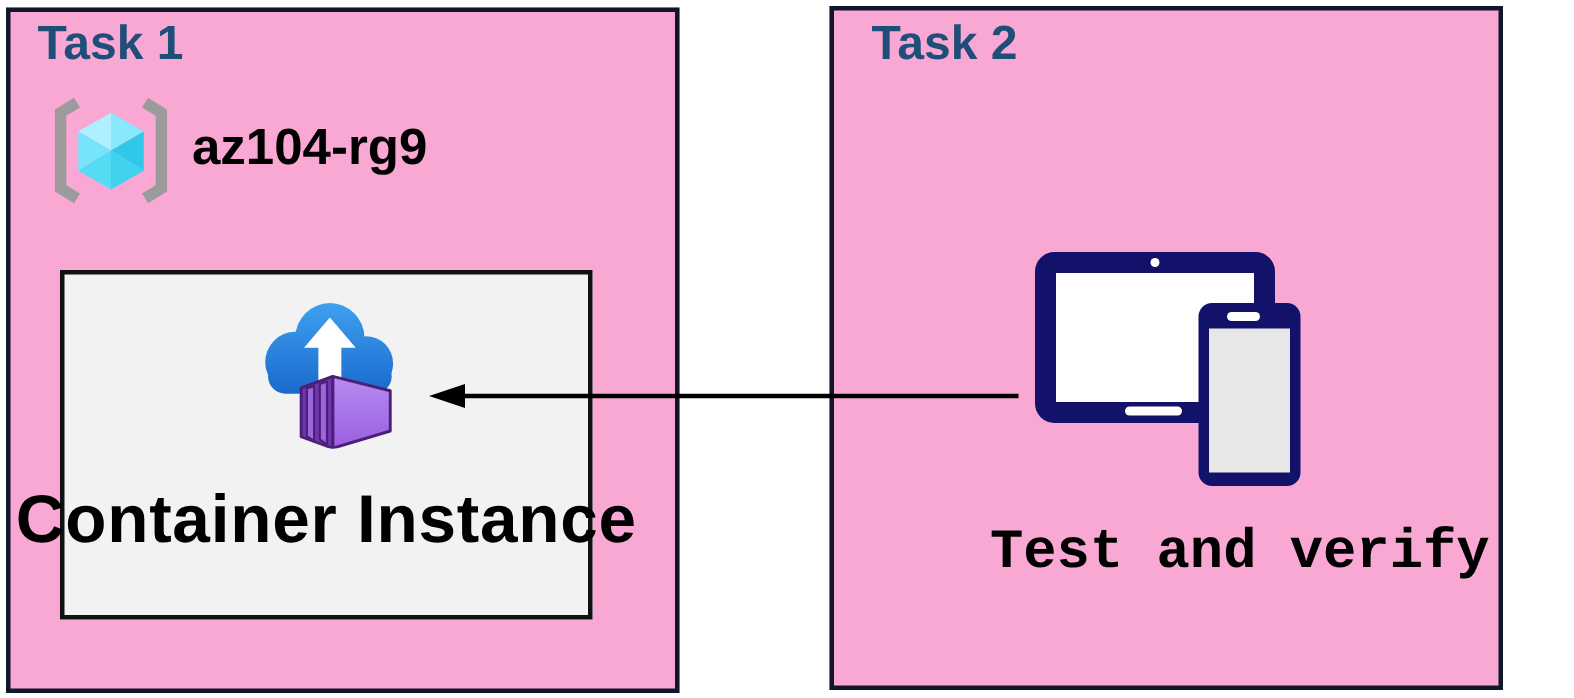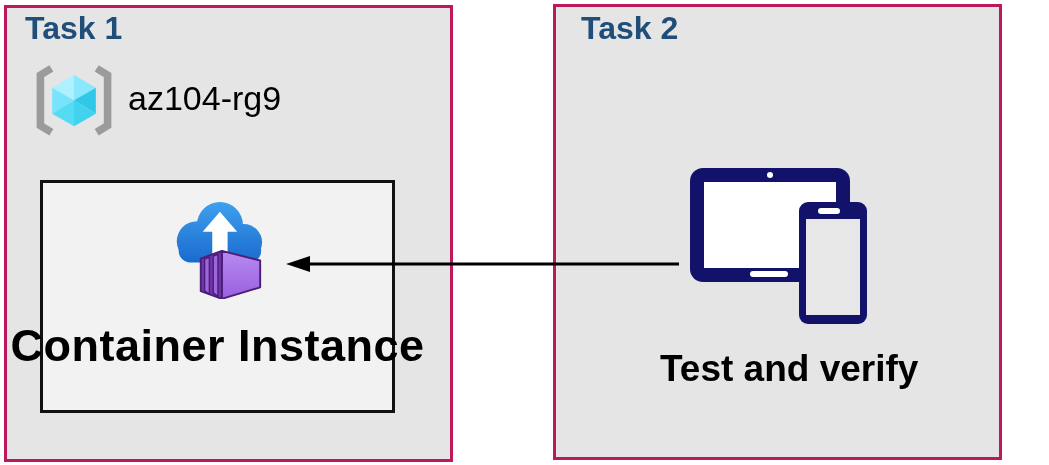--- a/index.html
+++ b/index.html
@@ -6,43 +6,43 @@
   .stage {
     position: relative;
     width: 1049px;
     height: 465px;
     background: #ffffff;
     font-family: "Liberation Sans", sans-serif;
     overflow: hidden;
   }
   .panel {
     position: absolute;
-    border: 3px solid #be185d;
-    background: #e5e5e5;
+    border: 3px solid #0f172a;
+    background: #f9a8d4;
     box-sizing: border-box;
   }
   #task1-panel { left: 4px;   top: 5px; width: 449px; height: 457px; }
   #task2-panel { left: 553px; top: 4px; width: 449px; height: 456px; }
 
   .panel-title {
     position: absolute;
     font-size: 32px;
     font-weight: bold;
     color: #1F4E79;
     white-space: nowrap;
   }
   #task1-panel .panel-title { left: 18px; top: 2px; }
   #task2-panel .panel-title { left: 25px; top: 3px; }
 
   .rg-icon { position: absolute; left: 25px; top: 55px; }
   .rg-name {
     position: absolute;
     left: 121px; top: 71px;
     font-size: 34px;
-    font-weight: normal;
+    font-weight: bold;
     color: #000000;
     white-space: nowrap;
   }
 
   .inner-box {
     position: absolute;
     left: 33px; top: 172px;
     width: 355px; height: 233px;
     background: #F2F2F2;
     border: 3px solid #111111;
@@ -59,25 +59,26 @@
     letter-spacing: 0.5px;
     color: #000000;
     white-space: nowrap;
   }
 
   .devices-icon { position: absolute; left: 132px; top: 155px; }
   .task2-caption {
     position: absolute;
     left: 104px; top: 341px;
     width: 308px;
-    text-align: left;
+    text-align: center;
     font-size: 37px;
     font-weight: bold;
     color: #000000;
     white-space: nowrap;
+    font-family: Liberation Mono, monospace;
   }
 
   .arrow-svg { position: absolute; left: 283px; top: 252px; }
 </style>
 </head>
 <body>
 
 <div class="stage">
 
   <div class="panel" id="task1-panel">

